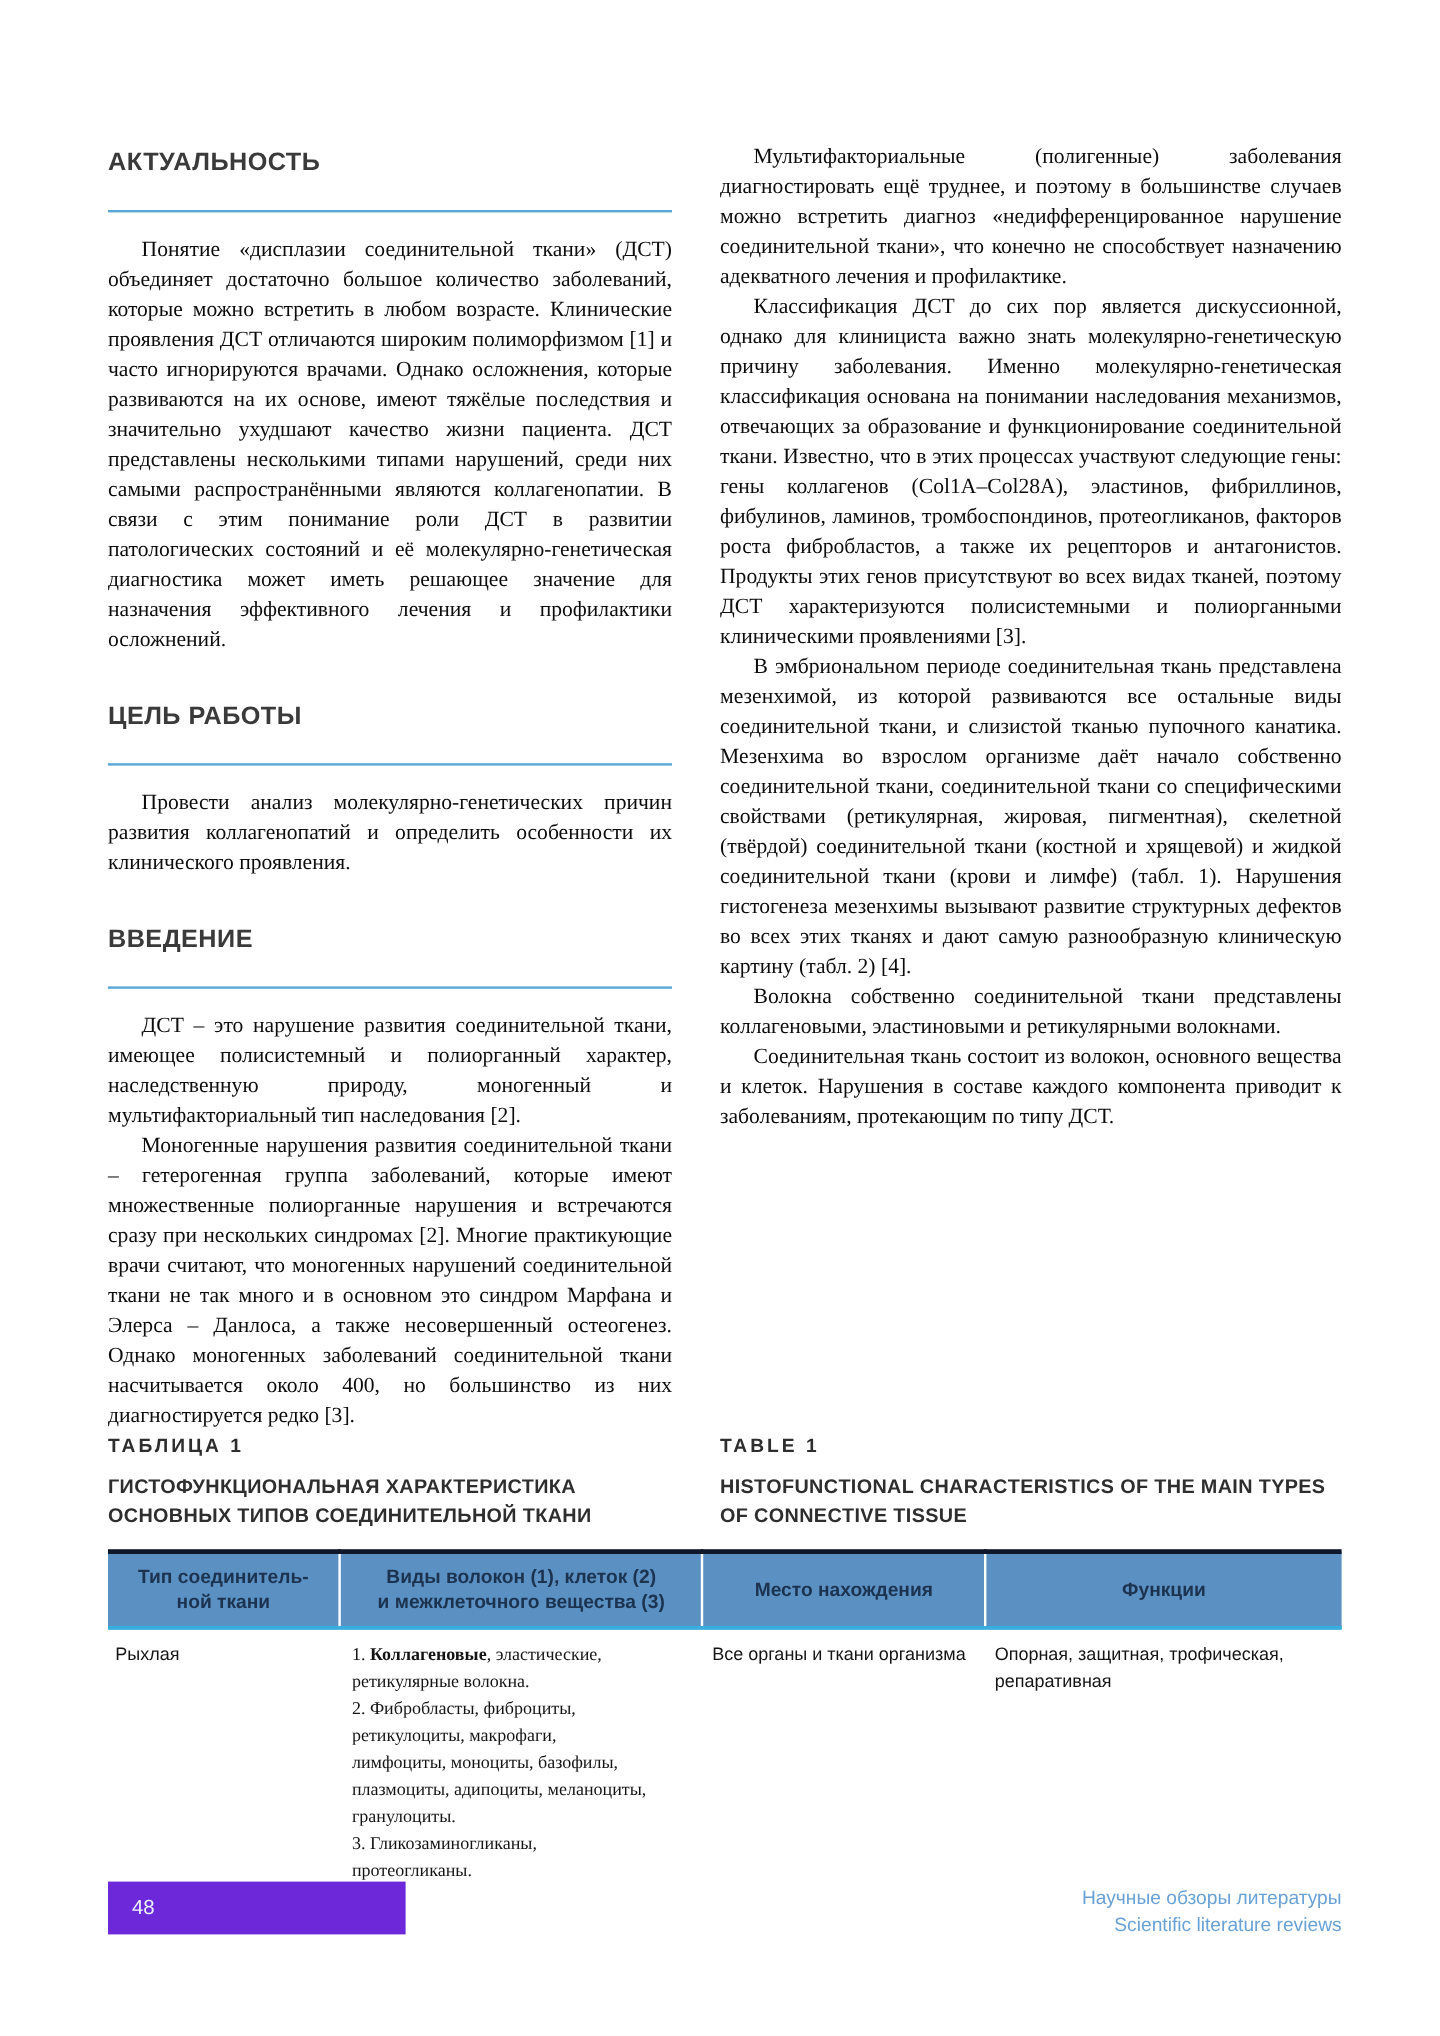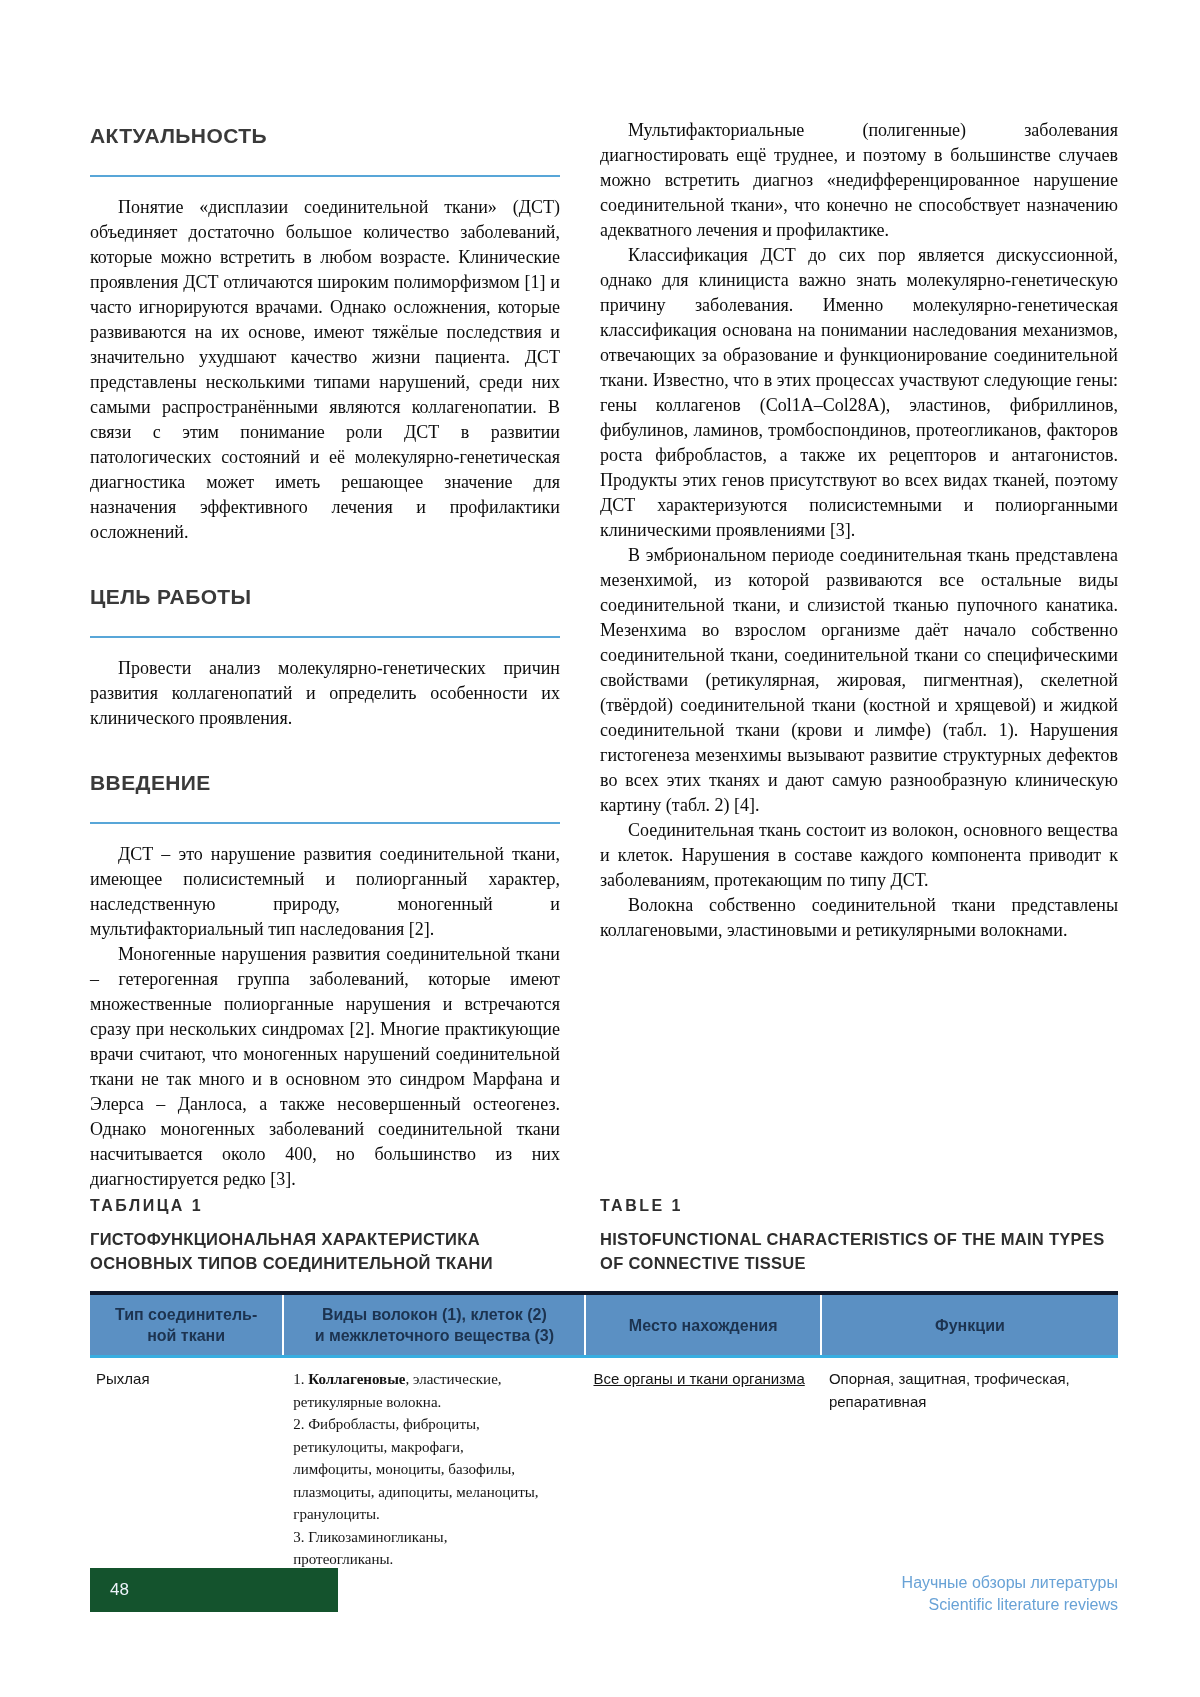--- a/index.html
+++ b/index.html
@@ -44,27 +44,27 @@
     background:#5b90c3; color:#1c3350; font-weight:bold; font-size:16px; line-height:21px;
     text-align:center; vertical-align:middle; padding:9px 4px;
     border-bottom:3px solid #38ade0; border-left:2px solid #ffffff; white-space:pre-line;
   }
   table.tbl thead td:first-child { border-left:none; }
   table.tbl tbody td {
     font-size:15px; line-height:22.5px; color:#141414; vertical-align:top;
     padding:10px 4px 0 6px; text-align:left;
   }
   table.tbl tbody td.c2 { padding-right:46px; padding-left:10px; }
-  table.tbl tbody td.c3 { padding-left:8px;text-decoration:underline; }
+  table.tbl tbody td.c3 { padding-left:8px; }
   table.tbl tbody td.c4 { padding-left:8px; }
   .cell-item { margin:0;font-family:Liberation Serif, serif; }
   
   .page-num-box {
     position:absolute; left:90px; top:1568px; width:248px; height:44px;
-    background:#14532d; color:#edf3fa; font-family:"Liberation Sans", sans-serif;
+    background:#6d28d9; color:#edf3fa; font-family:"Liberation Sans", sans-serif;
     font-size:17px; display:flex; align-items:center; padding-left:20px; box-sizing:border-box;
   }
   .footer-right {
     position:absolute; right:82px; top:1572px; text-align:right;
     font-family:"Liberation Sans", sans-serif; font-size:16px; line-height:22px; color:#68a2d6;
   }
 </style>
 </head>
 <body>
 
@@ -80,22 +80,22 @@
 
     <h2 class="section">ВВЕДЕНИЕ</h2>
     <p class="body">ДСТ – это нарушение развития соединительной ткани, имеющее полисистемный и полиорганный характер, наследственную природу, моногенный и мультифакториальный тип наследования [2].</p>
     <p class="body">Моногенные нарушения развития соединительной ткани – гетерогенная группа заболеваний, которые имеют множественные полиорганные нарушения и встречаются сразу при нескольких синдромах [2]. Многие практикующие врачи считают, что моногенных нарушений соединительной ткани не так много и в основном это синдром Марфана и Элерса – Данлоса, а также несовершенный остеогенез. Однако моногенных заболеваний соединительной ткани насчитывается около 400, но большинство из них диагностируется редко [3].</p>
   </div>
 
   <div class="col col-right">
     <p class="body">Мультифакториальные (полигенные) заболевания диагностировать ещё труднее, и поэтому в большинстве случаев можно встретить диагноз «недифференцированное нарушение соединительной ткани», что конечно не способствует назначению адекватного лечения и профилактике.</p>
     <p class="body">Классификация ДСТ до сих пор является дискуссионной, однако для клинициста важно знать молекулярно-генетическую причину заболевания. Именно молекулярно-генетическая классификация основана на понимании наследования механизмов, отвечающих за образование и функционирование соединительной ткани. Известно, что в этих процессах участвуют следующие гены: гены коллагенов (Col1A–Col28A), эластинов, фибриллинов, фибулинов, ламинов, тромбоспондинов, протеогликанов, факторов роста фибробластов, а также их рецепторов и антагонистов. Продукты этих генов присутствуют во всех видах тканей, поэтому ДСТ характеризуются полисистемными и полиорганными клиническими проявлениями [3].</p>
     <p class="body">В эмбриональном периоде соединительная ткань представлена мезенхимой, из которой развиваются все остальные виды соединительной ткани, и слизистой тканью пупочного канатика. Мезенхима во взрослом организме даёт начало собственно соединительной ткани, соединительной ткани со специфическими свойствами (ретикулярная, жировая, пигментная), скелетной (твёрдой) соединительной ткани (костной и хрящевой) и жидкой соединительной ткани (крови и лимфе) (табл. 1). Нарушения гистогенеза мезенхимы вызывают развитие структурных дефектов во всех этих тканях и дают самую разнообразную клиническую картину (табл. 2) [4].</p>
+    <p class="body">Волокна собственно соединительной ткани представлены коллагеновыми, эластиновыми и ретикулярными волокнами.</p>
     <p class="body">Соединительная ткань состоит из волокон, основного вещества и клеток. Нарушения в составе каждого компонента приводит к заболеваниям, протекающим по типу ДСТ.</p>
-    <p class="body">Волокна собственно соединительной ткани представлены коллагеновыми, эластиновыми и ретикулярными волокнами.</p>
   </div>
 
   <div class="table-section">
     <div class="captions">
       <div class="cap-ru">
         <div class="cap-label">ТАБЛИЦА 1</div>
         <div class="cap-title">ГИСТОФУНКЦИОНАЛЬНАЯ ХАРАКТЕРИСТИКА ОСНОВНЫХ ТИПОВ СОЕДИНИТЕЛЬНОЙ ТКАНИ</div>
       </div>
       <div class="cap-en">
         <div class="cap-label">TABLE 1</div>

